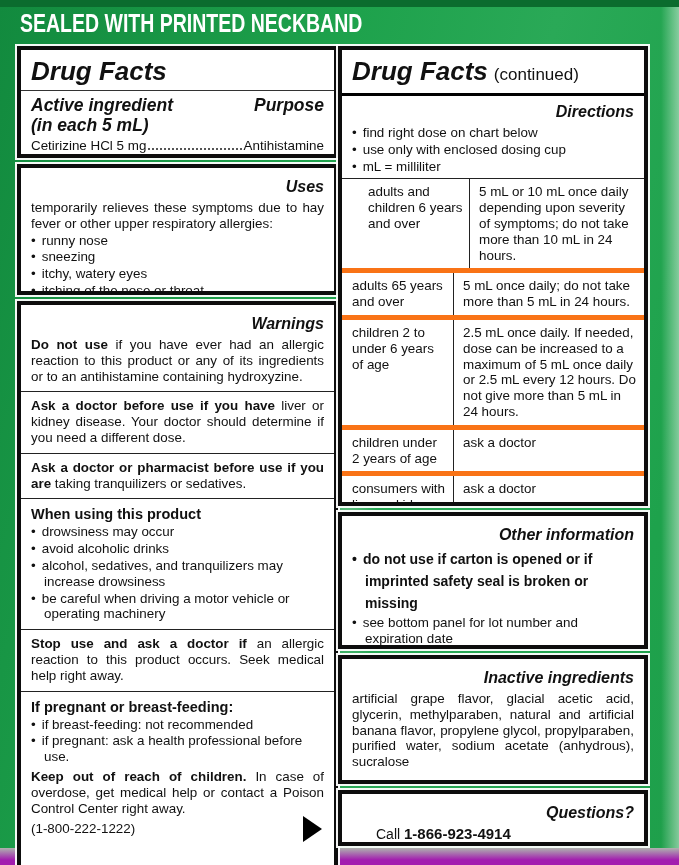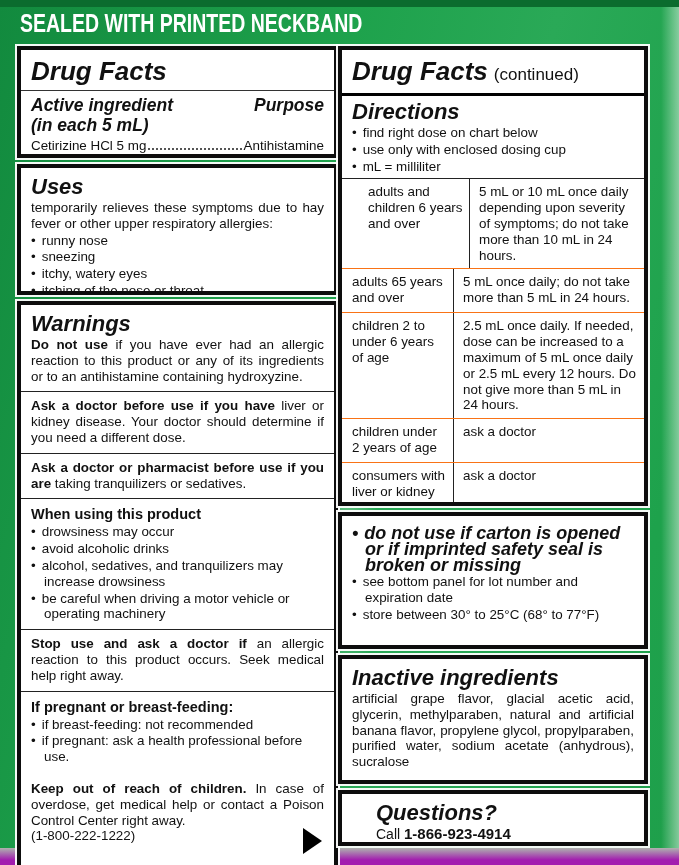--- a/index.html
+++ b/index.html
@@ -28,45 +28,45 @@
 
   .box { background:#fff; border:4px solid #0d0d0d; box-shadow:0 0 0 2px rgba(255,255,255,.95);
     padding:8px 10px; overflow:hidden; font-size:13.4px; line-height:15.8px; }
 
   .df-title { font-size:26px; line-height:27px; font-weight:bold; font-style:italic; }
   .df-suffix { font-size:17px; font-weight:normal; font-style:normal; margin-left:6px; }
   .thin-rule  { border:none; border-top:1.5px solid #333; margin:5px -10px 4px; }
   .thick-rule { border:none; border-top:3px solid #000; margin:5px -10px 5px; }
   .sub-rule   { border:none; border-top:1px solid #222; margin:7px -10px 6px; }
 
-  .sec-title { font-size:22px; line-height:22px; font-weight:bold; font-style:italic; margin-bottom:2px; }
+  .sec-title { font-size:16px; line-height:22px; font-weight:bold; font-style:italic; margin-bottom:2px;text-align:right; }
 
   .ai-row { display:flex; justify-content:space-between; align-items:center; margin-top:2px; }
   .h-ai { font-size:17.5px; line-height:20px; font-weight:bold; font-style:italic; }
   .ing-row { display:flex; align-items:baseline; margin-top:3px; }
   .leader { flex:1; border-bottom:2px dotted #555; margin:0 2px 3px; min-width:20px; }
 
   p.just { text-align:justify; }
   .blead { font-weight:bold; }
   .bsub { font-weight:bold; font-size:14.5px; line-height:18px; }
 
   ul { list-style:none; }
   ul li { padding-left:13px; text-indent:-13px; margin-top:1px; }
   ul li::before { content:"\2022"; margin-right:6px; }
-  ul li.b { font-weight:bold; font-size:18px; line-height:16px;font-style:italic; }
+  ul li.b { font-weight:bold; font-size:14px; line-height:22px; }
 
   .dose-table { margin:4px -10px 0; border-top:1.5px solid #222; }
-  .dose-row { display:grid; grid-template-columns:112px 1fr; border-top:1px solid #f97316; }
+  .dose-row { display:grid; grid-template-columns:112px 1fr; border-top:5px solid #f97316; }
   .dose-row:first-child { border-top:none;margin-left:16px; }
   .dose-who { padding:5px 6px 5px 10px; border-right:1px solid #222; }
   .dose-amt { padding:5px 8px 5px 9px; }
   .r1 { min-height:78px; } .r2 { min-height:44px; } .r3 { min-height:104px; }
   .r4 { min-height:44px; } .r5 { min-height:56px; }
 
-  .phone-row { display:flex; justify-content:space-between; margin-top:0; }
+  .phone-row { display:flex; align-items:center; justify-content:space-between; margin-top:0; }
   .arrow { width:0; height:0; border-top:13px solid transparent; border-bottom:13px solid transparent;
     border-left:19px solid #000; margin-right:2px; }
 
   .call-line { margin-top:1px; font-size:14px; }
   .call-line b { font-size:15px; }
 
   
   .lb1 { height:112px; } .lb2 { height:131px; } .lb3 { height:660px; }
   .rb1 { height:460px; } .rb2 { height:137px; } .rb3 { height:129px; } .rb4 { height:56px;padding-left:34px; }
 </style>
@@ -141,21 +141,21 @@
         <p class="just"><span class="blead">Stop use and ask a doctor if</span> <span>an allergic reaction to this product occurs. Seek medical help right away.</span></p>
 
         <hr class="sub-rule">
 
         <div class="bsub">If pregnant or breast-feeding:</div>
         <ul>
           <li>if breast-feeding: not recommended</li>
           <li>if pregnant: ask a health professional before use.</li>
         </ul>
 
-        <p class="just" style="margin-top:16px"><span class="blead">Keep out of reach of children.</span> <span>In case of overdose, get medical help or contact a Poison Control Center right away.</span></p>
+        <p class="just" style="margin-top:4px"><span class="blead">Keep out of reach of children.</span> <span>In case of overdose, get medical help or contact a Poison Control Center right away.</span></p>
         <div class="phone-row">
           <span>(1-800-222-1222)</span>
           <span class="arrow"></span>
         </div>
       </section>
     </div>
 
     <div class="col right">
 
       <section class="box rb1">
@@ -185,20 +185,21 @@
             <div class="dose-amt">ask a doctor</div>
           </div>
           <div class="dose-row r5">
             <div class="dose-who">consumers with liver or kidney disease</div>
             <div class="dose-amt">ask a doctor</div>
           </div>
         </div>
       </section>
 
       <section class="box rb2">
+        <div class="sec-title">Other information</div>
         <ul>
           <li class="b">do not use if carton is opened or if imprinted safety seal is broken or missing</li>
           <li>see bottom panel for lot number and expiration date</li>
           <li>store between 30° to 25°C (68° to 77°F)</li>
         </ul>
       </section>
 
       <section class="box rb3">
         <div class="sec-title">Inactive ingredients</div>
         <p class="just">artificial grape flavor, glacial acetic acid, glycerin, methylparaben, natural and artificial banana flavor, propylene glycol, propylparaben, purified water, sodium acetate (anhydrous), sucralose</p>

